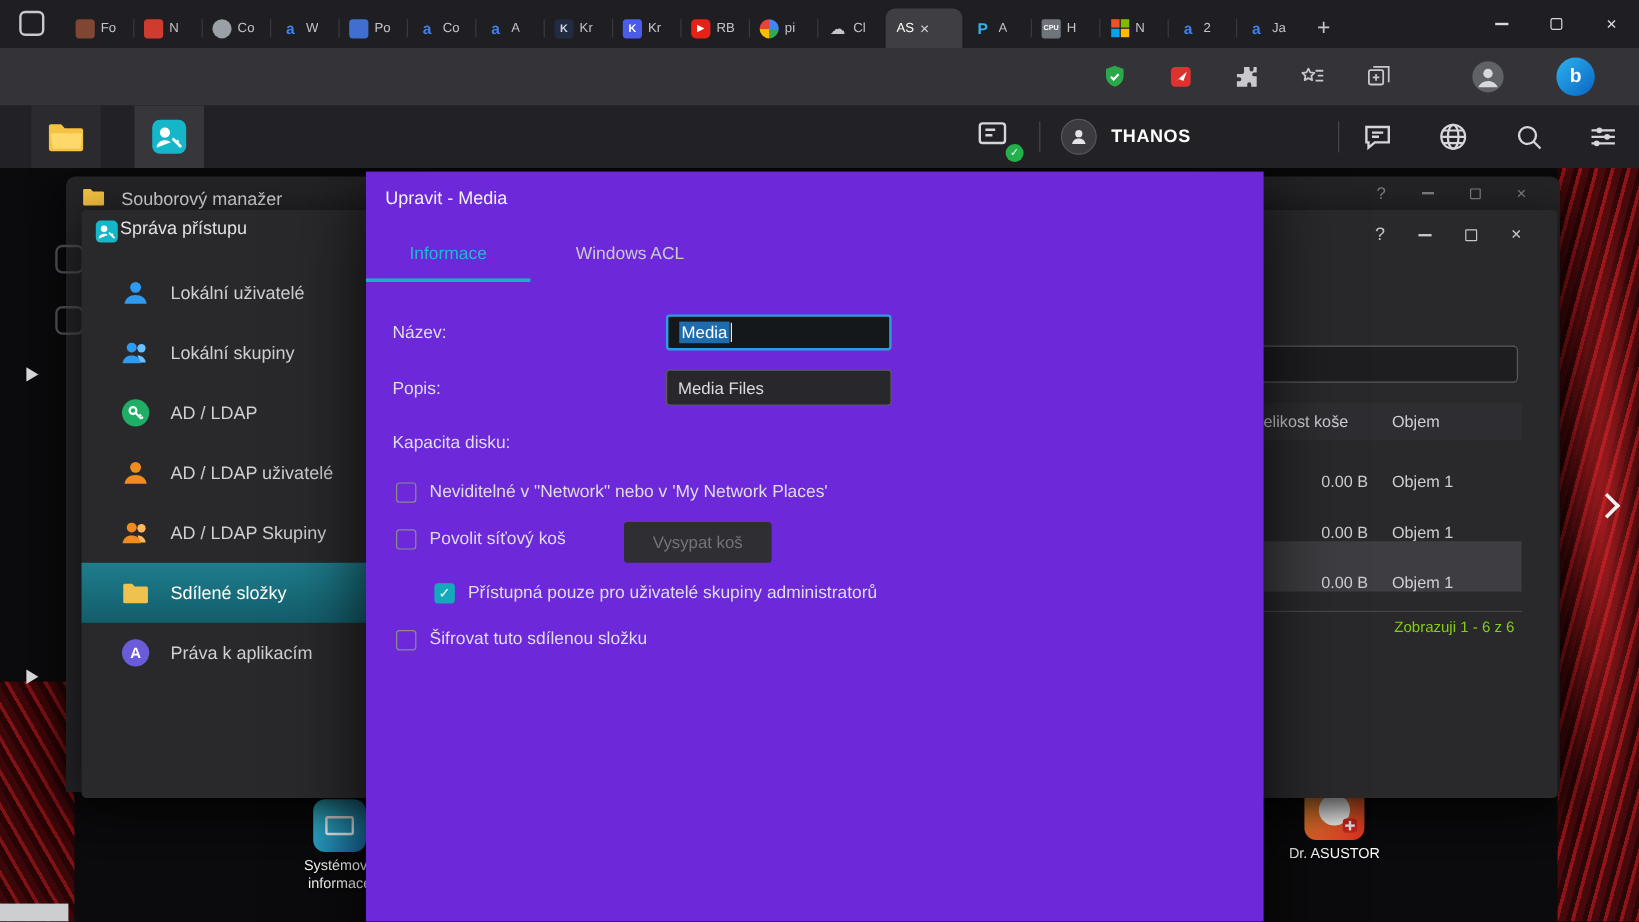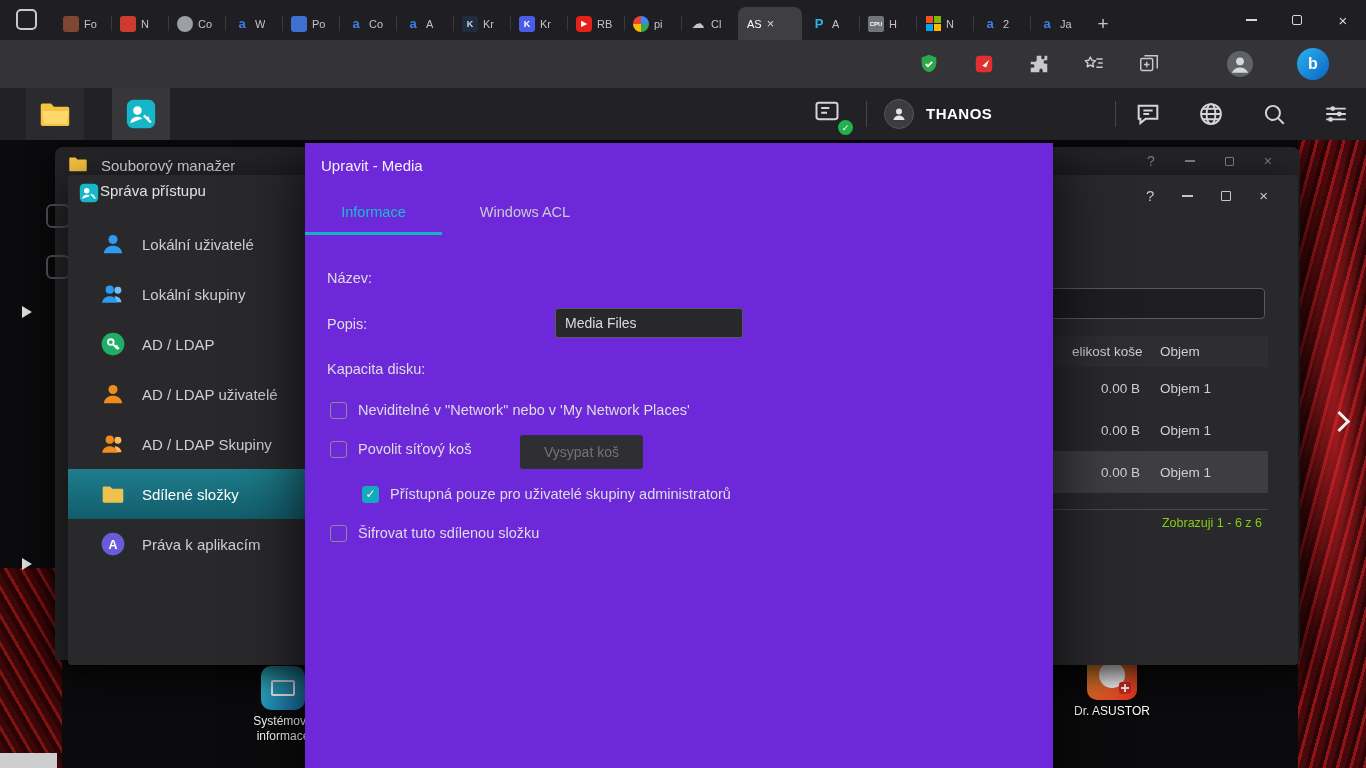--- a/index.html
+++ b/index.html
@@ -98,23 +98,23 @@
   .actitle{position:absolute;left:10px;top:7px;display:flex;align-items:flex-start;font-size:15px;color:#e2e2e6}
   .acctrl{position:absolute;right:30px;top:12px;display:flex;gap:28px;color:#c6c6ca;font-size:15px;align-items:center}
   .ac-max{width:10px;height:10px;border:1.5px solid #c6c6ca;border-radius:1px}
   .ac-min{width:11px;height:2px;background:#c6c6ca}
   .sbitem{position:absolute;left:0;width:237px;height:50px;display:flex;align-items:center;gap:16px;padding-left:32px;font-size:15px;color:#cfcfd3}
   .sbitem.sel{background:linear-gradient(180deg,#1e7d8c,#135d6b);color:#fff}
   .sbicon{width:26px;height:26px;flex:none}
   
   .acsearch{position:absolute;left:975px;top:113px;width:222px;height:31px;border:1px solid #5a5a5e;border-radius:4px;background:#1e1e21}
   .thead{position:absolute;left:985px;top:161px;width:215px;height:31px;background:#2e2e32;display:flex;align-items:center;position:absolute;font-size:13.5px;color:#cfcfd3}
-  .th-size{margin-left:19px}
+  .th-size{}
   .th-vol{position:absolute;left:107px}
-  .trow{position:absolute;left:985px;width:215px;height:42px;display:flex;align-items:center;font-size:13.5px;color:#cfcfd3}
+  .trow{position:absolute;left:985px;width:215px;height:42px;display:flex;align-items:flex-end;font-size:13.5px;color:#cfcfd3}
   .trow.sel{background:#3e3e42}
   .tr-size{width:87px;text-align:right}
   .tr-vol{position:absolute;left:107px}
   .tdiv{position:absolute;left:985px;top:334px;width:215px;height:1px;background:#48484c}
   .tfoot{position:absolute;left:985px;top:341px;width:209px;text-align:right;font-size:12.5px;color:#84cc16}
 
   
   .dialog{position:absolute;left:305px;top:143px;width:748px;height:748px;background:#6d28d9;box-shadow:0 12px 60px rgba(0,0,0,.8);z-index:40}
   .dlg-title{position:absolute;left:16px;top:14px;font-size:15px;color:#f2f2f4}
   .dlg-tab{position:absolute;top:48px;height:41px;display:flex;align-items:center;justify-content:center;font-size:14.5px}
@@ -272,20 +272,24 @@
     <div class="tfoot">Zobrazuji 1 - 6 z 6</div>
   </div>
 
   <div class="dialog">
     <div class="dlg-title">Upravit - Media</div>
     <div class="dlg-tab info">Informace</div>
     <div class="dlg-tab acl">Windows ACL</div>
     <div class="dlg-underline"></div>
 
     <div class="flabel" style="top:127px">Název:</div>
+    <div class="inp focus" style="top:119px">
+      <span class="selhl">Media</span>
+      <span class="caret"></span>
+    </div>
 
     <div class="flabel" style="top:173px">Popis:</div>
     <div class="inp" style="top:165px">
       <span>Media Files</span>
     </div>
 
     <div class="flabel" style="top:218px">Kapacita disku:</div>
 
     <div class="cbrow" style="left:25px;top:257px">
       <span class="cb"></span>

